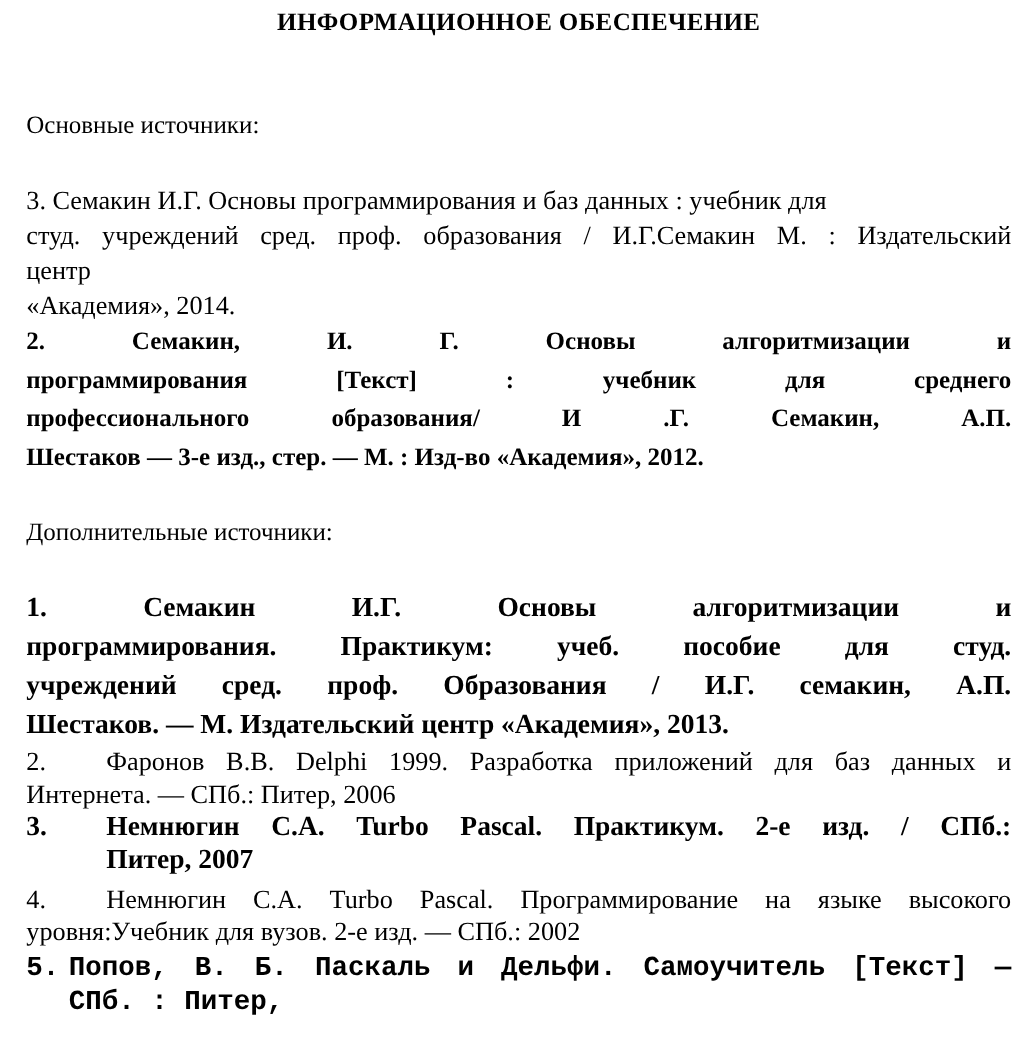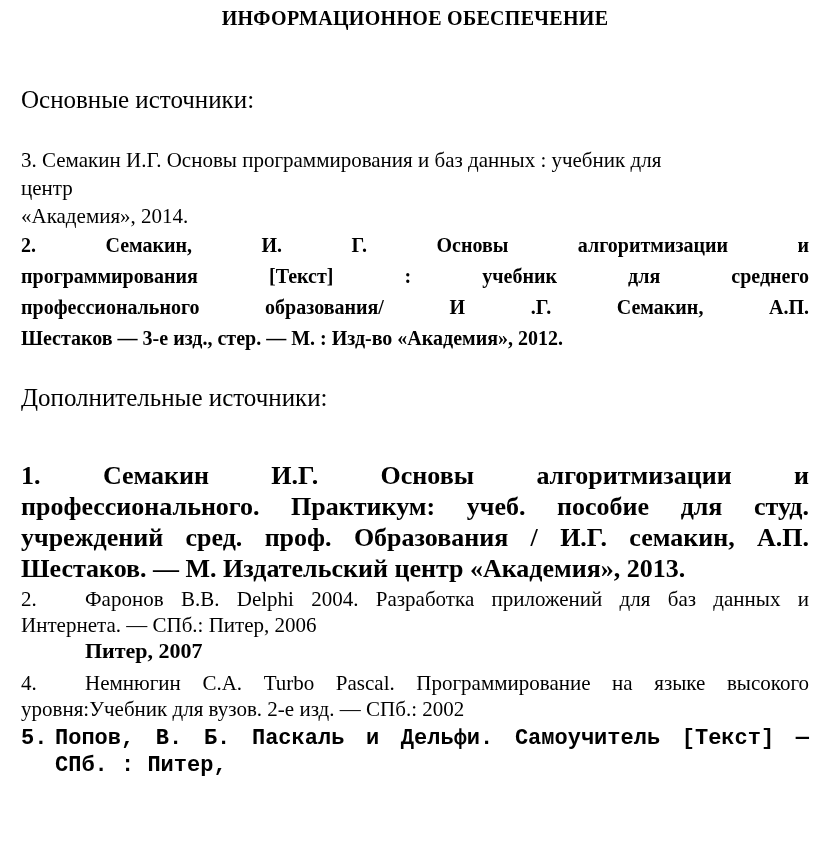--- a/index.html
+++ b/index.html
@@ -21,21 +21,21 @@
     padding: 6px 7px 0 21px;
   }
   .doc-title {
     text-align: center;
     font-weight: bold;
     font-size: 20px;
     line-height: 24px;
     letter-spacing: 0.3px;
   }
   .section-heading {
-    font-size: 25px;
+    font-size: 20px;
     line-height: 26px;
   }
   .bib-item {
     font-size: 21px;
   }
   .bib-item.bold {
     font-weight: bold;
     font-size: 22px;
   }
   .bib-line {
@@ -55,41 +55,43 @@
 </style>
 </head>
 <body>
 
 <div class="doc">
   <div class="doc-title">ИНФОРМАЦИОННОЕ ОБЕСПЕЧЕНИЕ</div>
   <div id="sections">
       <div class="section-heading" style="margin-top: 57px;">Основные источники:</div>
       <div class="bib-item" style="font-size: 21px; line-height: 28px; margin-top: 33px;">
         <div class="bib-line"><span>3. Семакин И.Г. Основы программирования и баз данных : учебник для</span></div>
+        <div class="bib-line justify"><span>студ. учреждений сред. проф. образования / И.Г.Семакин М. : Издательский</span></div>
         <div class="bib-line"><span>центр</span></div>
         <div class="bib-line"><span>«Академия», 2014.</span></div>
       </div>
       <div class="bib-item bold" style="font-size: 20px; line-height: 31px; margin-top: 0px;">
         <div class="bib-line justify"><span>2.&nbsp;Семакин, И. Г. Основы алгоритмизации и</span></div>
         <div class="bib-line justify"><span>программирования [Текст] : учебник для среднего</span></div>
         <div class="bib-line justify"><span>профессионального образования/ И .Г. Семакин, А.П.</span></div>
         <div class="bib-line"><span>Шестаков — 3-е изд., стер. — М. : Изд-во «Академия», 2012.</span></div>
       </div>
       <div class="section-heading" style="margin-top: 31px;">Дополнительные источники:</div>
-      <div class="bib-item bold" style="font-size: 26px; line-height: 31px; margin-top: 49px;">
+      <div class="bib-item bold" style="font-size: 22px; line-height: 31px; margin-top: 31px;">
         <div class="bib-line justify"><span>1. Семакин И.Г. Основы алгоритмизации и</span></div>
-        <div class="bib-line justify"><span>профессионального. Практикум: учеб. пособие для студ.</span></div>
+        <div class="bib-line justify"><span>программирования. Практикум: учеб. пособие для студ.</span></div>
         <div class="bib-line justify"><span>учреждений сред. проф. Образования / И.Г. семакин, А.П.</span></div>
         <div class="bib-line"><span>Шестаков. — М. Издательский центр «Академия», 2013.</span></div>
       </div>
       <div class="bib-item" style="font-size: 21px; line-height: 26px; margin-top: 2px;">
-        <div class="bib-line justify"><span class="num" style="width: 64px;">2.</span><span>Фаронов В.В. Delphi 2004. Разработка приложений для баз данных и</span></div>
+        <div class="bib-line justify"><span class="num" style="width: 64px;">2.</span><span>Фаронов В.В. Delphi 1999. Разработка приложений для баз данных и</span></div>
         <div class="bib-line"><span>Интернета. — СПб.: Питер, 2006</span></div>
       </div>
       <div class="bib-item bold" style="font-size: 22px; line-height: 26px; margin-top: 0px; padding-left: 64px;">
+        <div class="bib-line justify"><span class="num" style="width: 64px; margin-left: -64px;">3.</span><span>Немнюгин С.А. Turbo Pascal. Практикум. 2-е изд. / СПб.:</span></div>
         <div class="bib-line"><span>Питер, 2007</span></div>
       </div>
       <div class="bib-item" style="font-size: 21px; line-height: 26px; margin-top: 6px;">
         <div class="bib-line justify"><span class="num" style="width: 64px;">4.</span><span>Немнюгин С.А. Turbo Pascal. Программирование на языке высокого</span></div>
         <div class="bib-line"><span>уровня:Учебник для вузов. 2-е изд. — СПб.: 2002</span></div>
       </div>
       <div class="bib-item bold" style="font-size: 22px; line-height: 27px; margin-top: 3px; padding-left: 34px; font-family: Liberation Mono, monospace;">
         <div class="bib-line justify"><span class="num" style="width: 34px; margin-left: -34px;">5.</span><span>Попов, В. Б. Паскаль и Дельфи. Самоучитель [Текст] —</span></div>
         <div class="bib-line"><span>СПб. : Питер,</span></div>
       </div>

